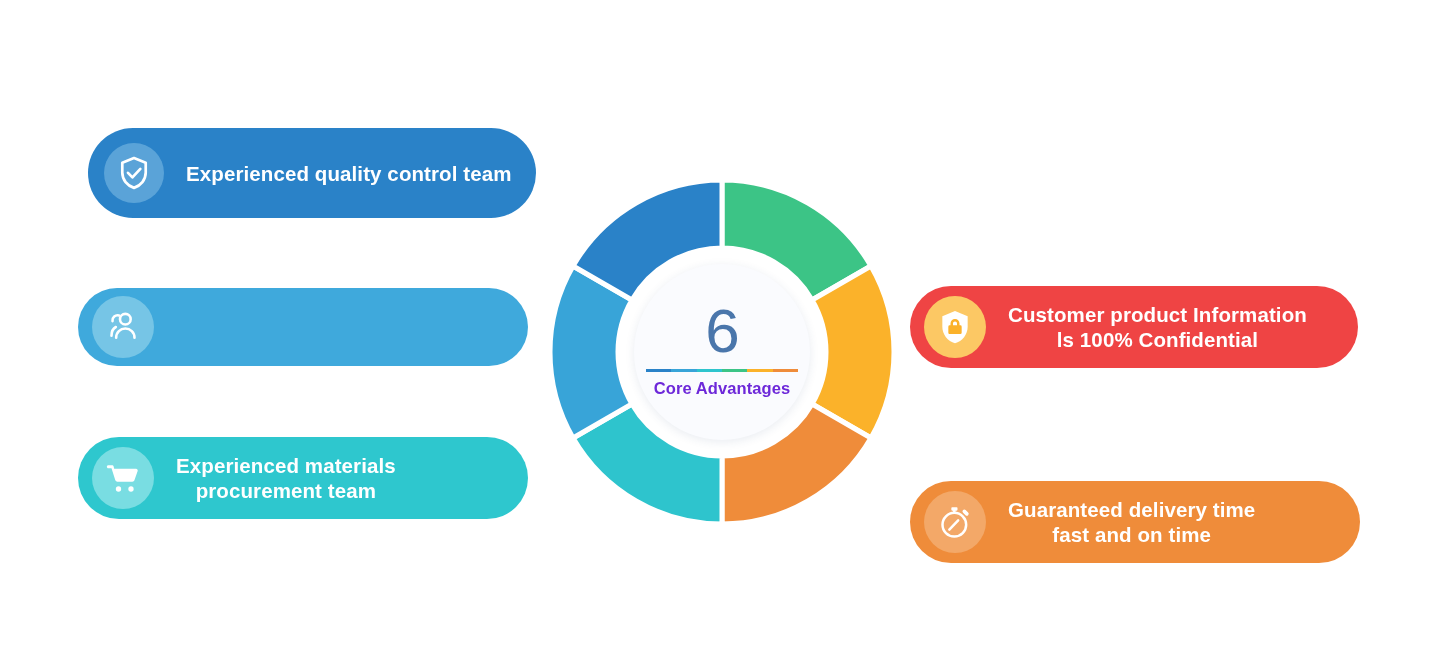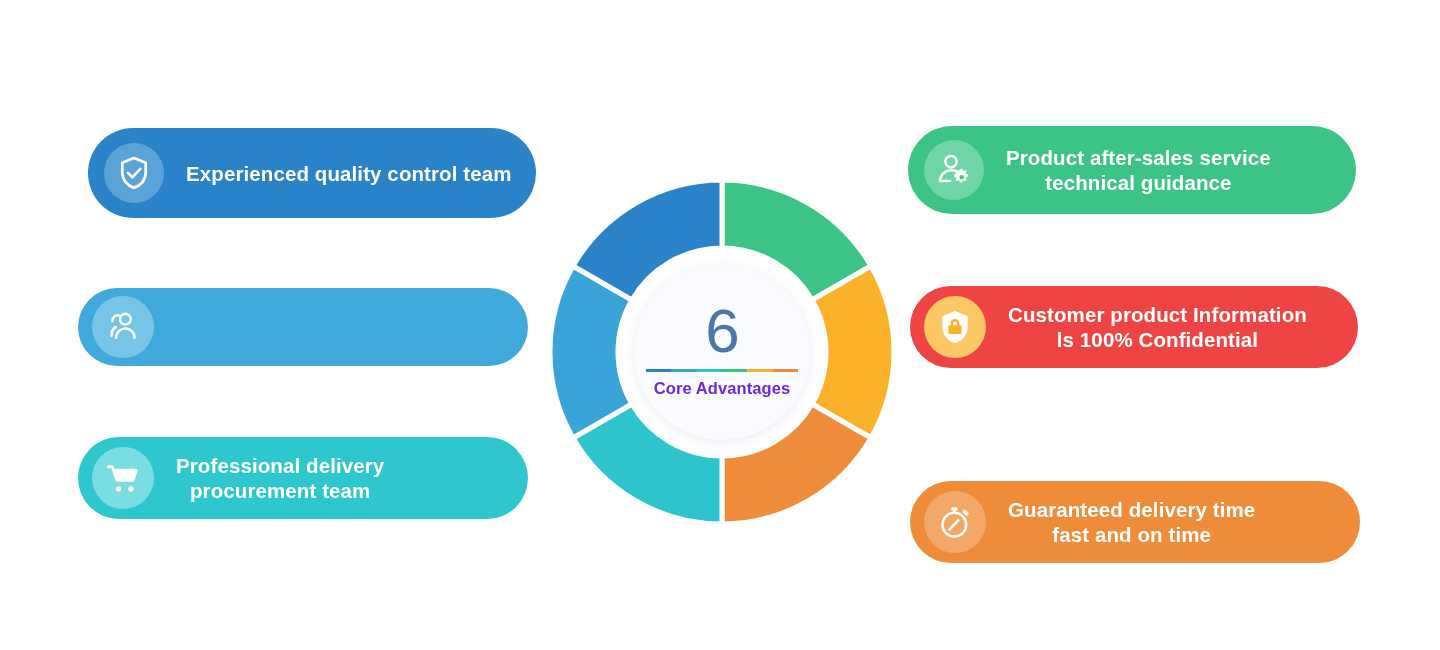--- a/index.html
+++ b/index.html
@@ -117,21 +117,21 @@
   </div>
 
   <div class="pill" id="pill-l3" style="background: rgb(46, 199, 206);">
     <div class="pill-icon" style="background: rgb(121, 221, 226);">
       <svg width="40" height="40" viewBox="0 0 24 24" fill="#ffffff">
         <path d="M3.2 4.3h2.2c.5 0 .9.3 1 .8l.3 1.3h13.1c.7 0 1.2.7 1 1.4l-1.9 5.4c-.2.6-.7 1-1.3 1H8.6c-.6 0-1.2-.4-1.3-1.1L5.1 6.1H3.2c-.5 0-.9-.4-.9-.9s.4-.9.9-.9Z"></path>
         <circle cx="9.3" cy="18.6" r="1.6"></circle>
         <circle cx="16.8" cy="18.6" r="1.6"></circle>
       </svg>
     </div>
-    <div class="pill-text">Professional delivery
+    <div class="pill-text">Experienced materials
 procurement  team</div>
   </div>
 
   <div class="donut-wrap">
     <svg class="donut-svg" viewBox="0 0 348 348">
       <g id="donut-slices" stroke="#ffffff" stroke-width="5">
           <path d="M 174 2 A 172 172 0 0 1 322.9563694509235 88.00000000000001 L 264.06664199358164 122 A 104 104 0 0 0 174 70 Z" fill="#3cc486"></path>
           <path d="M 322.9563694509235 88.00000000000001 A 172 172 0 0 1 322.9563694509235 260 L 264.06664199358164 226 A 104 104 0 0 0 264.06664199358164 122 Z" fill="#fbb22a"></path>
           <path d="M 322.9563694509235 260 A 172 172 0 0 1 174 346 L 174 278 A 104 104 0 0 0 264.06664199358164 226 Z" fill="#ef8c3a"></path>
           <path d="M 174 346 A 172 172 0 0 1 25.04363054907654 260 L 83.93335800641837 226 A 104 104 0 0 0 174 278 Z" fill="#2ec4cd"></path>
@@ -146,35 +146,20 @@
           <span style="background: rgb(56, 164, 216);"></span>
           <span style="background: rgb(46, 196, 205);"></span>
           <span style="background: rgb(60, 196, 134);"></span>
           <span style="background: rgb(251, 178, 42);"></span>
           <span style="background: rgb(239, 140, 58);"></span>
         </div>
       <div class="hub-label">Core Advantages</div>
     </div>
   </div>
 
-  <div class="pill" id="pill-r1" style="background: rgb(60, 196, 134);">
-    <div class="pill-icon" style="background: rgb(109, 213, 166);">
-      <svg width="40" height="40" viewBox="0 0 24 24" fill="none" stroke="#ffffff" stroke-width="1.55" stroke-linecap="round" stroke-linejoin="round">
-        <circle cx="10.2" cy="7" r="3.4"></circle>
-        <path d="M3.6 18.6c0-3.6 2.9-6.5 6.6-6.5 1.2 0 2.3.3 3.2.8"></path>
-        <path d="M3.6 18.6h6.1"></path>
-        <g fill="#ffffff" stroke="none">
-          <path d="M17.1 12.2l.9.25.72-.55.95.95-.55.72.25.9 1 .2v1.35l-1 .2-.25.9.55.72-.95.95-.72-.55-.9.25-.2 1h-1.35l-.2-1-.9-.25-.72.55-.95-.95.55-.72-.25-.9-1-.2v-1.35l1-.2.25-.9-.55-.72.95-.95.72.55.9-.25.2-1h1.35l.2 1Z"></path>
-        </g>
-        <circle cx="16.62" cy="16.32" r="1.35" fill="#3cc486" stroke="none"></circle>
-      </svg>
-    </div>
-    <div class="pill-text">Product after-sales service
-technical  guidance</div>
-  </div>
 
   <div class="pill" id="pill-r2" style="background: #ef4444;">
     <div class="pill-icon" style="background: rgb(252, 200, 100);">
       <svg width="40" height="40" viewBox="0 0 24 24">
         <path d="M12 2.4 4.4 5.5v6.3c0 4.7 3.2 8.6 7.6 10 4.4-1.4 7.6-5.3 7.6-10V5.5L12 2.4Z" fill="#ffffff"></path>
         <path d="M12 7.2c-1.5 0-2.7 1.2-2.7 2.7v1.1h-.5a.8.8 0 0 0-.8.8v3.6c0 .45.35.8.8.8h6.4a.8.8 0 0 0 .8-.8v-3.6a.8.8 0 0 0-.8-.8h-.5V9.9c0-1.5-1.2-2.7-2.7-2.7Zm0 1.5c.7 0 1.2.55 1.2 1.2v1.1h-2.4V9.9c0-.65.5-1.2 1.2-1.2Z" fill="#fbb22a"></path>
         <path d="M12 12.3a.95.95 0 0 0-.45 1.8v1.05h.9v-1.05A.95.95 0 0 0 12 12.3Z" fill="#fbb22a"></path>
       </svg>
     </div>
     <div class="pill-text">Customer  product Information

